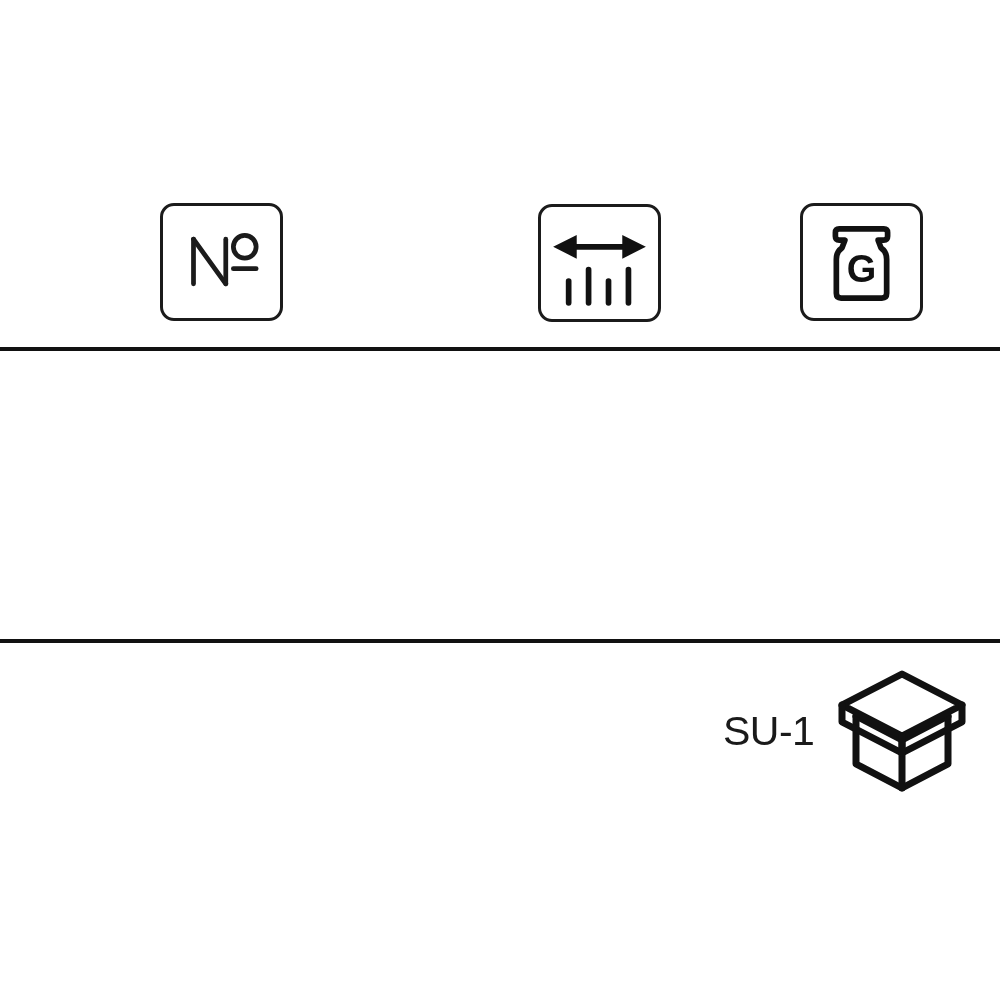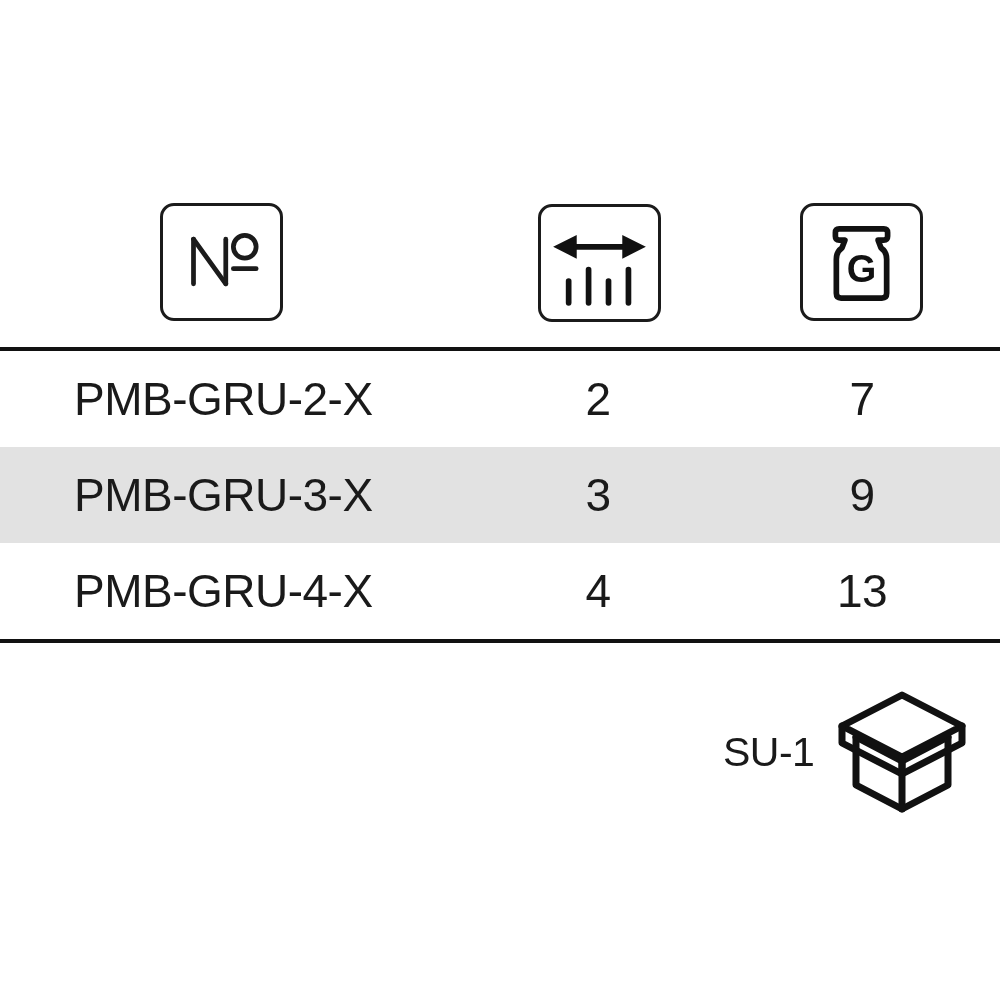--- a/index.html
+++ b/index.html
@@ -99,21 +99,21 @@
   .cell.weight {
     left: 792px;
     width: 140px;
     text-align: center;
   }
 
   
   .footer {
     position: absolute;
     left: 700px;
-    top: 681px;
+    top: 660px;
     width: 290px;
     height: 150px;
   }
   .footer-label {
     position: absolute;
     left: 23px;
     top: 48px;
     font-size: 41px;
     letter-spacing: -0.5px;
     color: #1a1a1a;
@@ -182,41 +182,20 @@
 
         <text x="61.5" y="80" font-family="Liberation Sans, sans-serif" font-size="40" font-weight="bold" fill="#111111" stroke="none" text-anchor="middle">G</text>
       </svg>
     </div>
 
   </div>
 
   <div class="rule top"></div>
   <div class="rule bottom"></div>
 
-  <div class="table-body">
-
-    <div class="row">
-      <div class="cell model">PMB-GRU-2-X</div>
-      <div class="cell width">2</div>
-      <div class="cell weight">7</div>
-    </div>
-
-    <div class="row shaded">
-      <div class="cell model">PMB-GRU-3-X</div>
-      <div class="cell width">3</div>
-      <div class="cell weight">9</div>
-    </div>
-
-    <div class="row">
-      <div class="cell model">PMB-GRU-4-X</div>
-      <div class="cell width">4</div>
-      <div class="cell weight">13</div>
-    </div>
-
-  </div>
 
   <div class="footer">
     <div class="footer-label">SU-1</div>
 
     <div class="footer-icon">
       <svg viewBox="0 0 132 128" xmlns="http://www.w3.org/2000/svg" fill="none" stroke="#111111" stroke-width="7" stroke-linecap="round" stroke-linejoin="round">
 
         <path d="M20 50 L20 98 L66 122 L112 98 L112 50"></path>
 
         <path d="M66 74 L66 122"></path>

